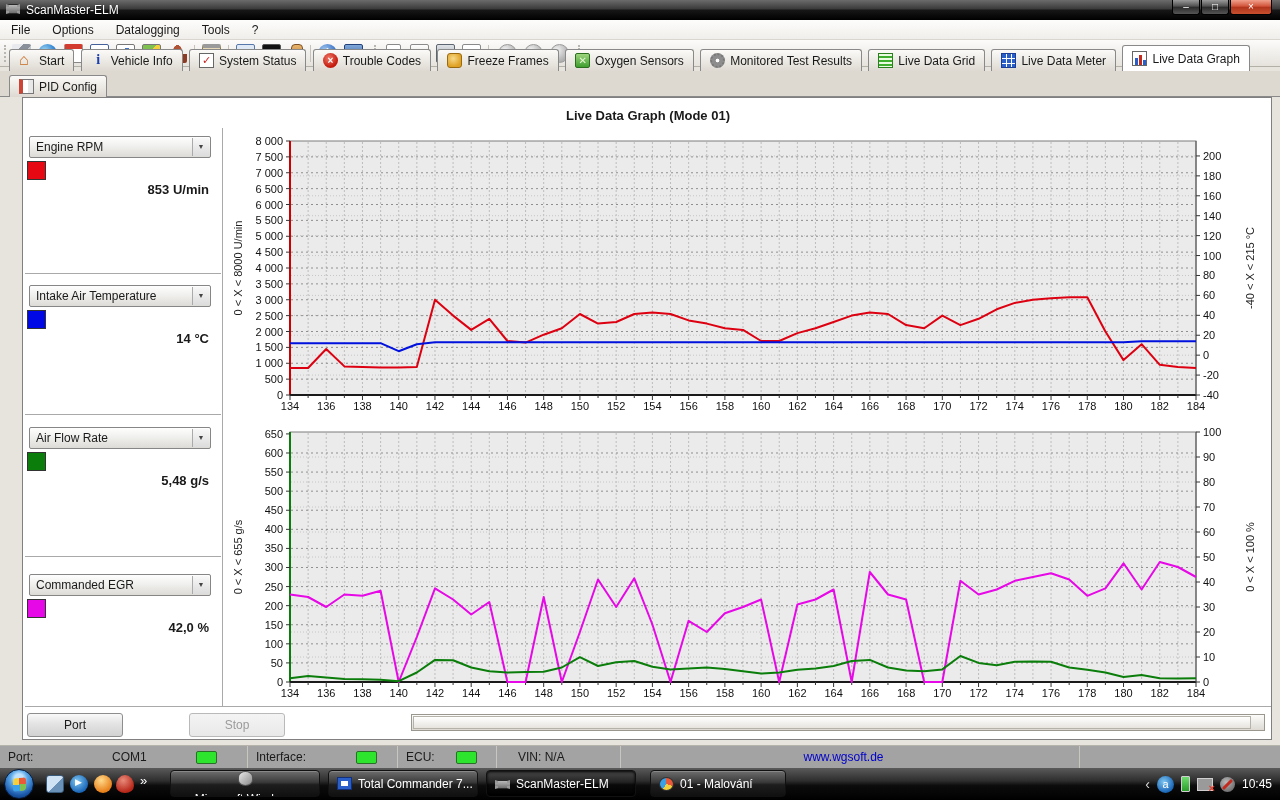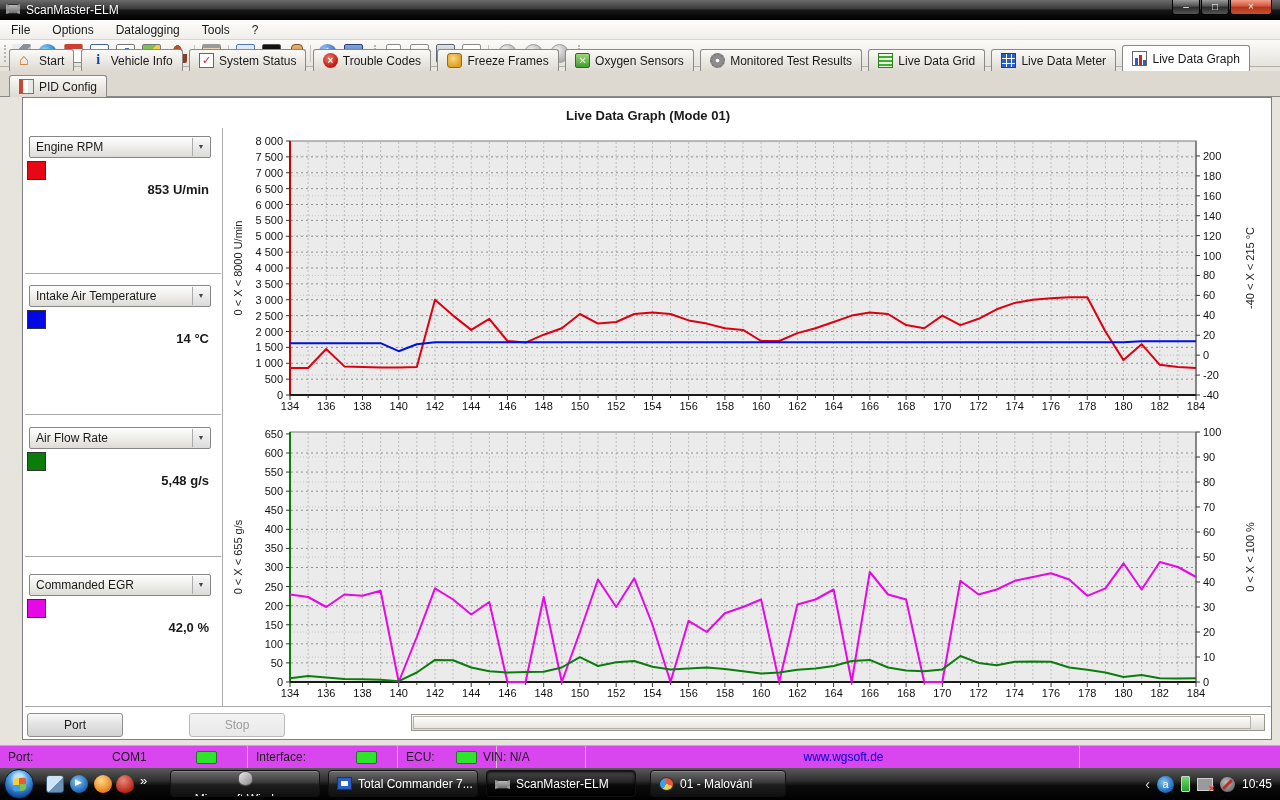--- a/index.html
+++ b/index.html
@@ -96,21 +96,21 @@
     background:linear-gradient(#f9f9f9,#e3e3e3 45%,#d2d2d2); text-align:center; font-size:12px; line-height:22px; }
   .btn.disabled { color:#9b9b9b; border-color:#b9b9b9; background:linear-gradient(#f4f4f4,#e9e9e9);margin-left:48px; }
 
   .hscroll { position:absolute; left:388px; top:616px; width:854px; height:17px; border:1px solid #9a978f;
     background:linear-gradient(#fcfcfb,#dddad3); }
   .hscroll .thumb { position:absolute; left:1px; top:1px; width:838px; height:13px; background:linear-gradient(#fff,#e7e4de); border:1px solid #b5b2aa; }
 
   .chart-svg { position:absolute; }
 
   
-  .statusbar { position:absolute; left:0; top:745px; width:1280px; height:23px; background:#d946ef; border-top:1px solid #b6b3ac; font-size:12px; }
+  .statusbar { position:absolute; left:0; top:745px; width:1280px; height:23px; background:#a3a3a3; border-top:1px solid #b6b3ac; font-size:12px; }
   .sseg { position:absolute; top:0; height:23px; border-right:1px solid #c9c6c0; }
   .sseg span { position:absolute; top:4px; }
   .led { position:absolute; top:5px; width:21px; height:13px; background:#2ee52e; border:1px solid #2a6e2a; border-radius:2px; }
   .weblink { color:#0000cc; font-weight:normal; }
 
   
   .taskbar { position:absolute; left:0; top:768px; width:1280px; height:32px;
     background:linear-gradient(#5a5a5a,#2e2e2e 40%,#0c0c0c 55%,#000); color:#fff; }
   .orb { position:absolute; left:4px; top:1px; width:30px; height:30px; border-radius:50%;
     background:radial-gradient(circle at 50% 30%,#bfe3ff 0 18%,#5aa7e8 35%,#1a57a8 70%,#0a2e66); border:1px solid #061a3a; }
@@ -730,21 +730,21 @@
       <div class="led" style="left: 196px; background-color: rgb(46, 229, 46);"></div>
     </div>
     <div class="sseg" style="left:248px; width:150px;">
       <span style="left:8px">Interface:</span>
       <div class="led" style="left: 108px; background-color: rgb(46, 229, 46);"></div>
     </div>
     <div class="sseg" style="left:398px; width:99px;">
       <span style="left:8px">ECU:</span>
       <div class="led" style="left: 58px; background-color: rgb(46, 229, 46);"></div>
     </div>
-    <div class="sseg" style="left:475px; width:111px;">
+    <div class="sseg" style="left:510px; width:111px;">
       <span style="left:8px">VIN: N/A</span>
     </div>
     <div class="sseg" style="left:608px; width:472px; text-align:center;">
       <span class="weblink" style="left:0; right:0;">www.wgsoft.de</span>
     </div>
     <div class="sseg" style="left:1080px; width:200px; border-right:none;"></div>
   </div>
 
   <div class="taskbar">
     <div class="orb">

